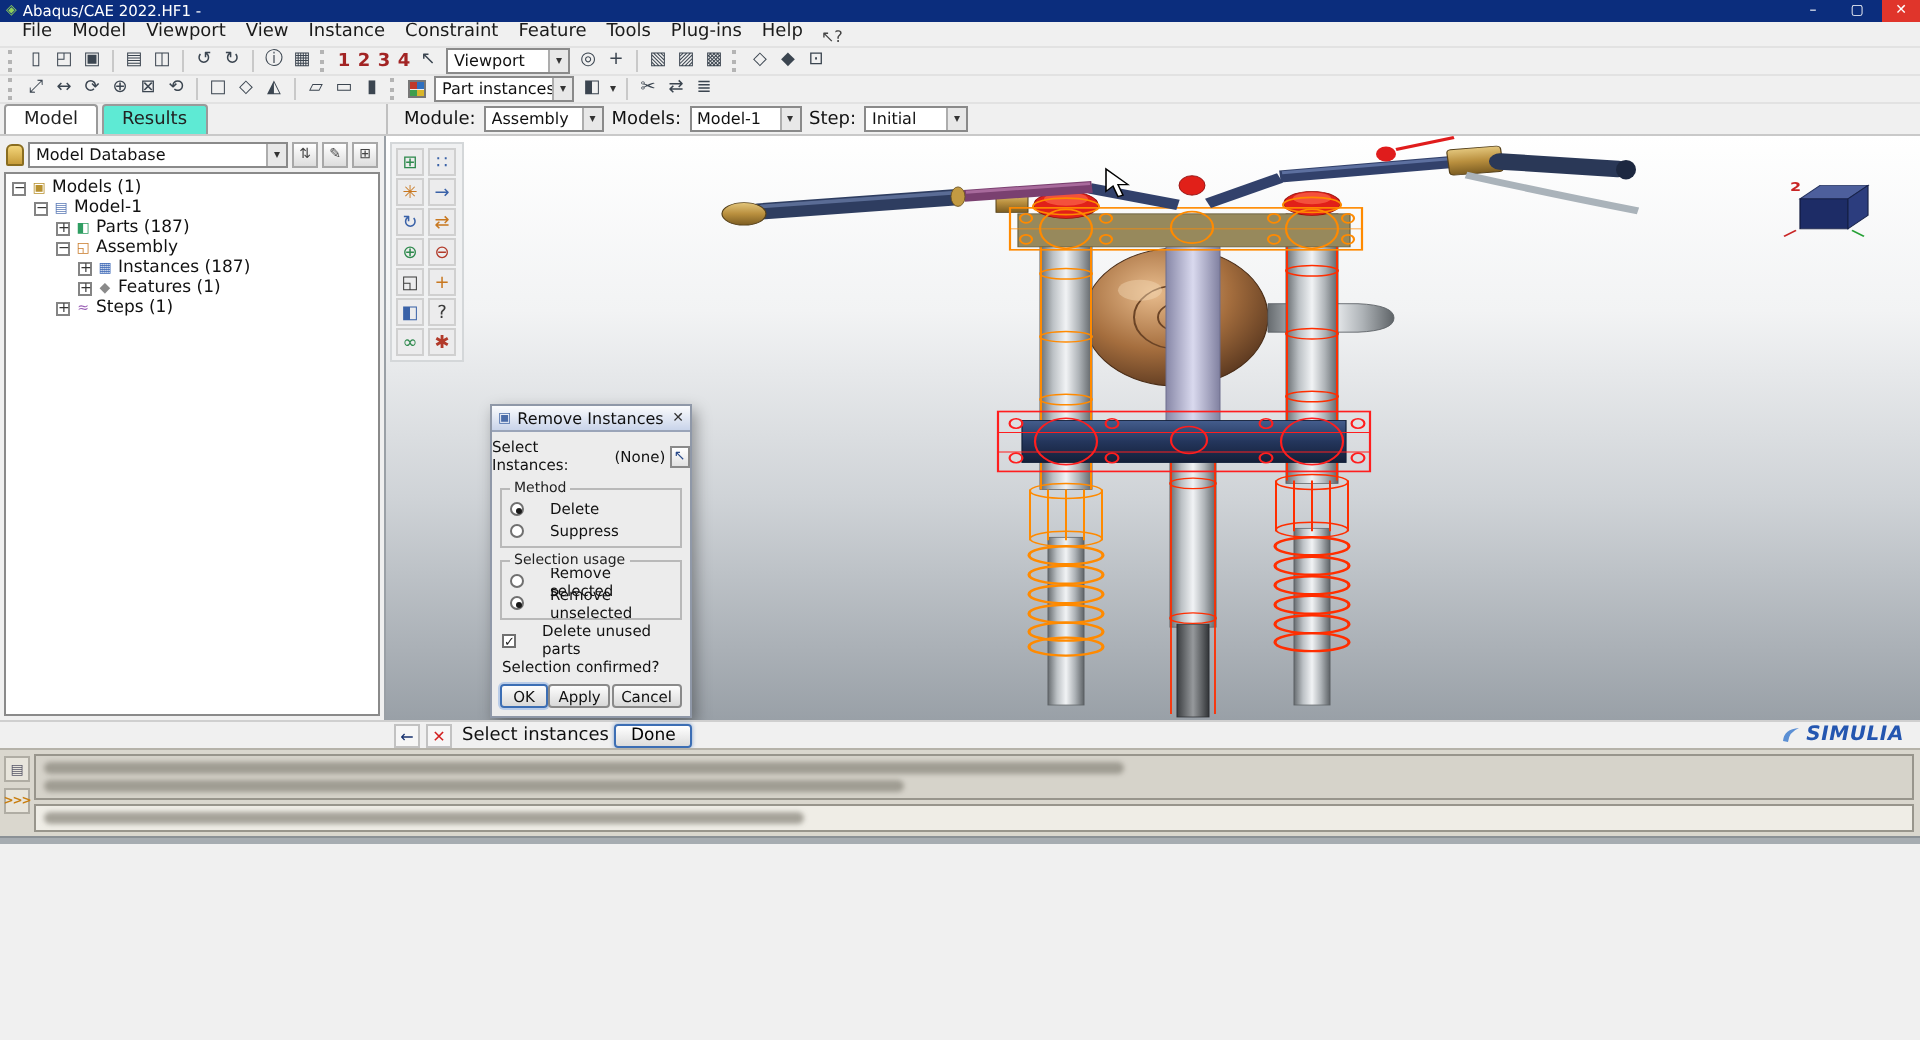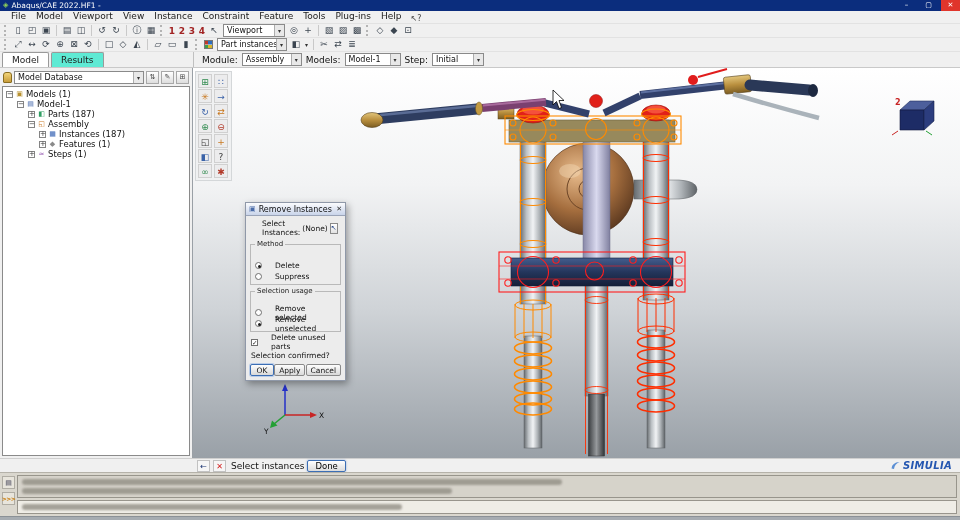--- a/index.html
+++ b/index.html
@@ -37,21 +37,21 @@
 
   
   .ctxrow{height:16px;display:flex;background:#f0f0f0;border-bottom:1px solid #c9c9c9}
   .tabs-region{width:193px;display:flex;align-items:flex-end;padding-left:2px}
   .tab{height:15px;padding:0 9px;font-size:9px;display:flex;align-items:center;background:#5eead4;border:1px solid #9a9a9a;border-bottom:none;border-radius:2px 2px 0 0;margin-right:2px;color:#222}
   .tab.active{background:#fff}
   .modulebar{flex:1;display:flex;align-items:center;gap:4px;padding-left:8px;font-size:9px;border-left:1px solid #c0c0c0}
   .combo.w-mod{width:60px}.combo.w-model{width:56px}.combo.w-step{width:52px}
 
   
-  .main{height:390px;display:flex}
+  .main{height:292px;display:flex}
   .sidebar{width:193px;background:#f0f0f0;border-right:1px solid #9aa0a6;display:flex;flex-direction:column}
   .dbrow{height:18px;display:flex;align-items:center;gap:2px;padding:2px 3px}
   .db-icon{width:9px;height:11px;background:linear-gradient(#f3d57a,#c79c3a);border:1px solid #8a6d20;border-radius:3px 3px 1px 1px}
   .combo.dbcombo{flex:1;height:13px}
   .mini-btn{width:13px;height:13px;border:1px solid #a8a8a8;background:linear-gradient(#fff,#ddd);font-size:7px;display:flex;align-items:center;justify-content:center;color:#444}
   .tree{flex:1;margin:0 2px 2px;background:#fff;border:1px solid #8a8a8a;padding-top:2px;overflow:hidden}
   .trow{height:10px;display:flex;align-items:center;gap:2px;font-size:8.5px;color:#111;white-space:nowrap}
   .lvl0{padding-left:3px}.lvl1{padding-left:14px}.lvl2{padding-left:25px}.lvl3{padding-left:36px}
   .exp{width:7px;height:7px;min-width:7px;border:1px solid #848484;background:#fff;font-size:7px;line-height:5px;text-align:center;color:#333}
   .ticon{font-size:7px;width:9px;text-align:center}
@@ -63,23 +63,23 @@
   .toolbox{position:absolute;left:2px;top:3px;display:grid;grid-template-columns:repeat(2,15px);gap:1px;background:#f0f1f2;padding:2px;border:1px solid #d4d7d9}
   .tbx{width:14px;height:14px;font-size:9px;line-height:14px;text-align:center;color:#3a3a3a;background:#ececed;border:1px solid #d0d0d0}
   .t-grn{color:#2f8a4e}.t-org{color:#c87820}.t-blu{color:#3a62a8}.t-red{color:#b23a2a}
 
   
   .dialog{position:absolute;left:52px;top:134px;width:101px;background:#ececec;border:1px solid #8f98a8;box-shadow:2px 3px 7px rgba(0,0,0,.35);font-size:7.5px;z-index:5}
   .dlg-title{height:13px;display:flex;align-items:center;gap:3px;padding:0 3px;background:linear-gradient(#fafbfd,#c9d4ea);border-bottom:1px solid #9aa4b8;font-size:8px}
   .dlg-badge{color:#4a6ca8;font-size:7px}
   .dlg-title-text{white-space:nowrap;overflow:hidden}
   .dlg-close{margin-left:auto;font-size:7px;color:#333}
-  .dlg-row{display:flex;align-items:center;gap:2px;padding:3px 16px 1px;font-size:7.5px}
+  .dlg-row{display:flex;align-items:center;gap:2px;padding:3px 0 1px;font-size:7.5px}
   .pickbtn{margin-left:auto;width:11px;height:11px;border:1px solid #8a8a8a;background:linear-gradient(#fff,#e2e2e2);font-size:7px;display:flex;align-items:center;justify-content:center;color:#2a4a8a}
-  .group{border:1px solid #b9b9b9;margin:6px 4px 2px;padding:15px 4px 2px;position:relative}
+  .group{border:1px solid #b9b9b9;margin:6px 4px 2px;padding:4px 4px 2px;position:relative}
   .glabel{position:absolute;top:-5px;left:4px;background:#ececec;padding:0 2px;font-size:7px;color:#222}
   .opt{display:flex;align-items:center;gap:13px;height:11px;font-size:7.5px}
   .radio{width:7px;height:7px;min-width:7px;border:1px solid #707070;border-radius:50%;background:#fff;position:relative}
   .radio.sel::after{content:"";position:absolute;left:1.5px;top:1.5px;width:3px;height:3px;border-radius:50%;background:#1a1a1a}
   .cbrow{padding:3px 5px 0;height:13px}
   .cb{width:7px;height:7px;min-width:7px;border:1px solid #707070;background:#fff;font-size:6.5px;line-height:7px;text-align:center;color:#222}
   .confirm{padding:4px 5px 1px;font-size:7.5px}
   .dlg-buttons{display:flex;justify-content:space-between;padding:3px 4px 4px}
   .btn{height:12px;min-width:24px;font-size:7.5px;font-family:inherit;background:linear-gradient(#fdfdfd,#d9d9d9);border:1px solid #8a8a8a;border-radius:2px;padding:0 4px;color:#111}
   .btn.default{border-color:#3c6eb4;box-shadow:0 0 0 1px #b9cce8}

